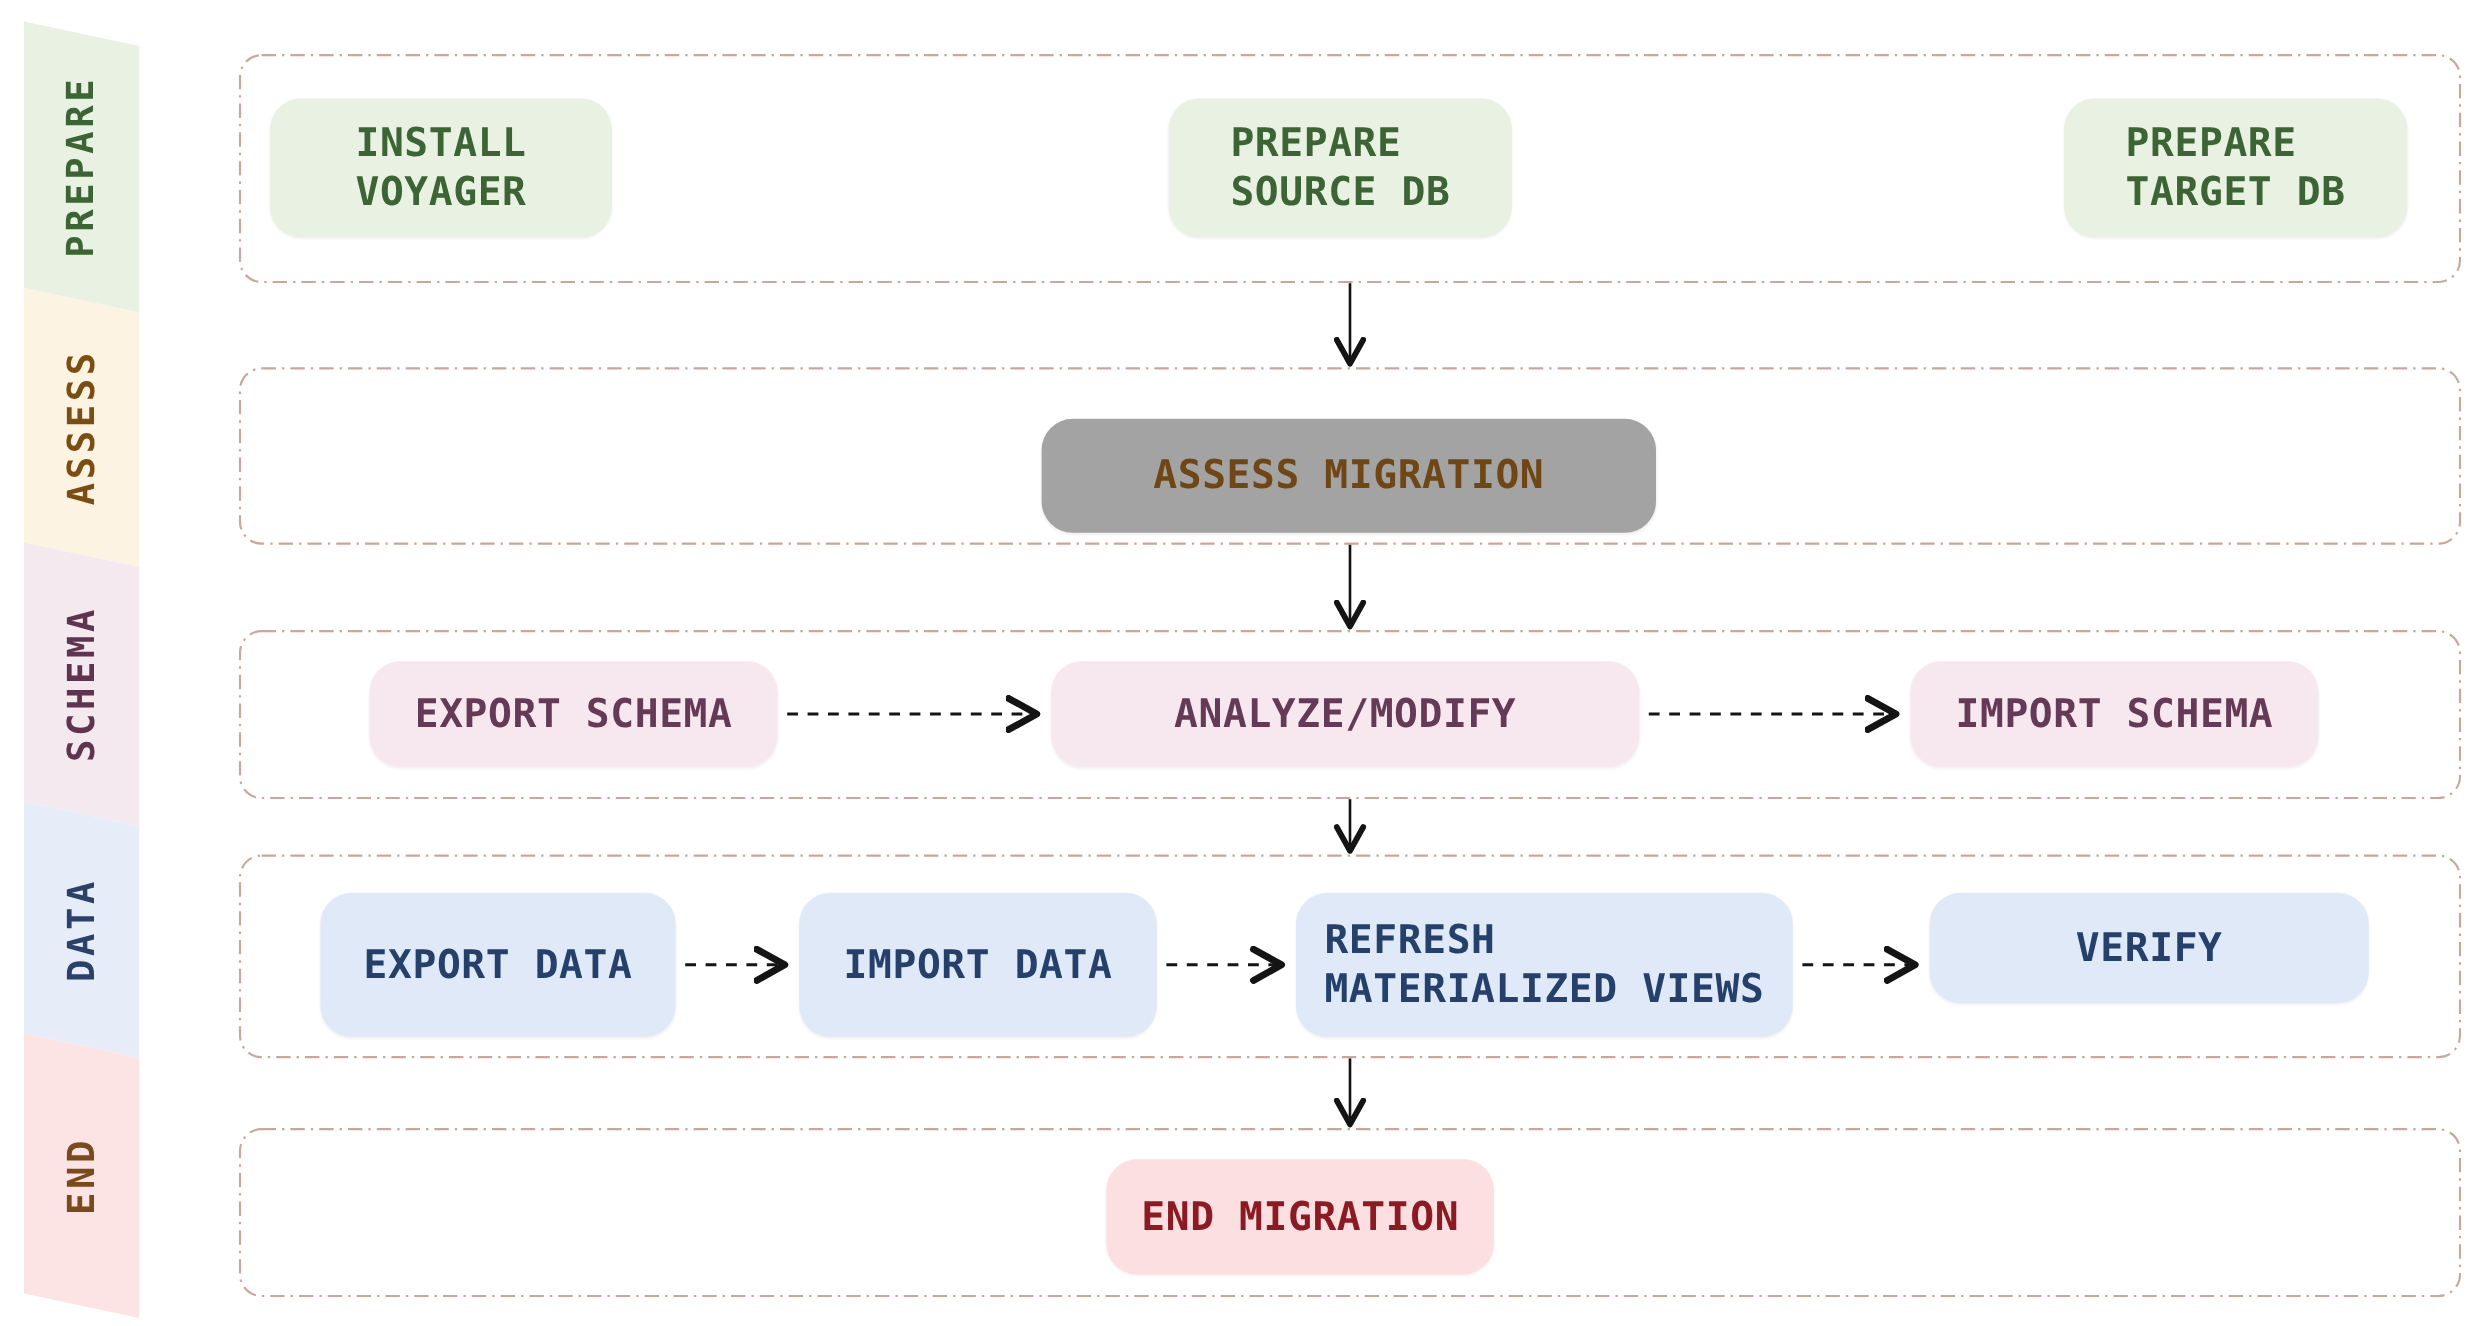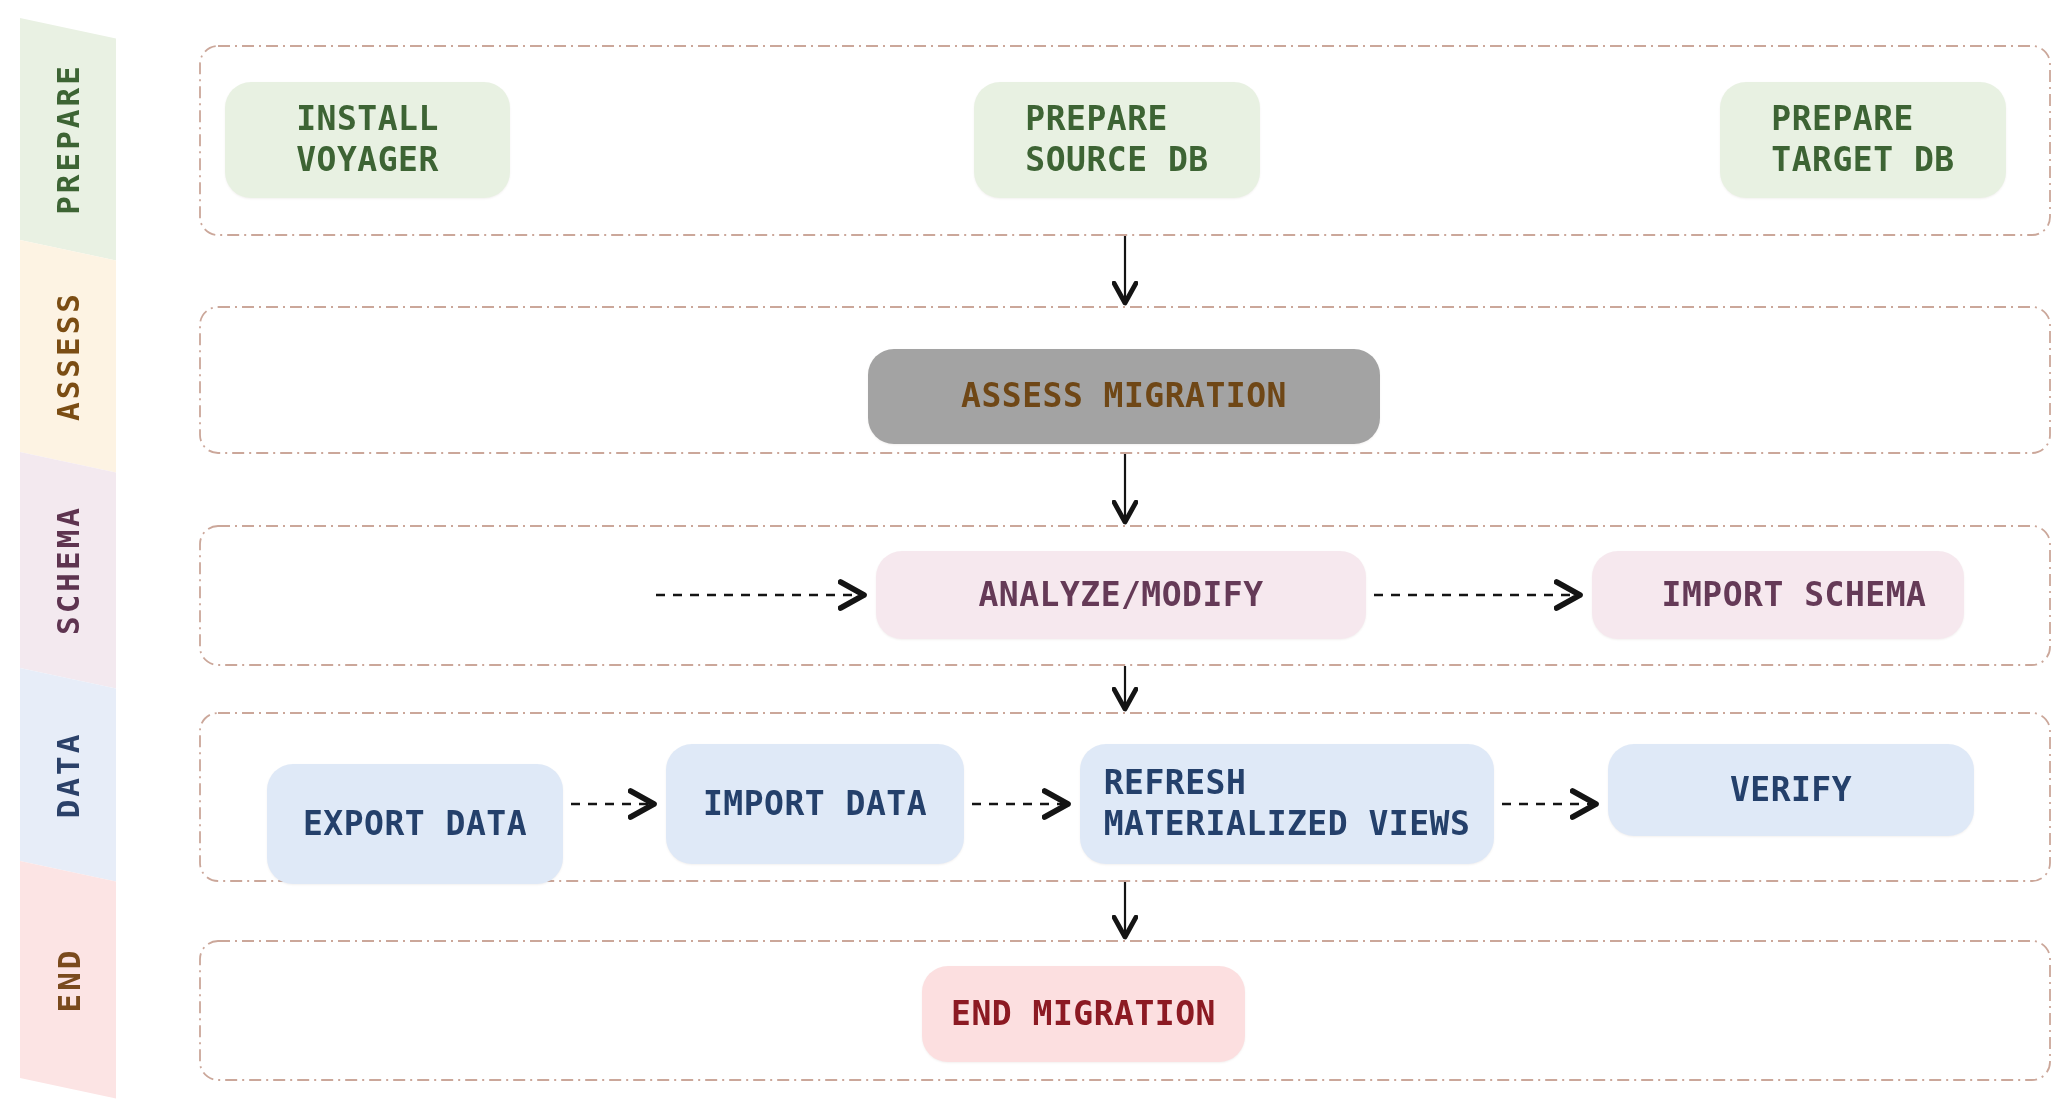--- a/index.html
+++ b/index.html
@@ -127,24 +127,25 @@
 
   <div class="box" style="left: 225px; top: 82px; width: 285px; height: 116px; background-color: rgb(232, 241, 226); color: rgb(61, 100, 52);">INSTALL
 VOYAGER</div>
   <div class="box" style="left: 974px; top: 82px; width: 286px; height: 116px; background-color: rgb(232, 241, 226); color: rgb(61, 100, 52);">PREPARE
 SOURCE DB</div>
   <div class="box" style="left: 1720px; top: 82px; width: 286px; height: 116px; background-color: rgb(232, 241, 226); color: rgb(61, 100, 52);">PREPARE
 TARGET DB</div>
 
   <div class="box" style="left: 868px; top: 349px; width: 512px; height: 95px; background-color: #a3a3a3; color: rgb(111, 71, 22);">ASSESS MIGRATION</div>
 
+  <div class="box" style="left: 308px; top: 551px; width: 340px; height: 88px; background-color: rgb(246, 232, 238); color: rgb(101, 58, 87);">EXPORT SCHEMA</div>
   <div class="box" style="left: 876px; top: 551px; width: 490px; height: 88px; background-color: rgb(246, 232, 238); color: rgb(101, 58, 87);">ANALYZE/MODIFY</div>
-  <div class="box" style="left: 1592px; top: 551px; width: 340px; height: 88px; background-color: rgb(246, 232, 238); color: rgb(101, 58, 87); padding-left: 32px;">IMPORT SCHEMA</div>
+  <div class="box" style="left: 1592px; top: 551px; width: 340px; height: 88px; background-color: rgb(246, 232, 238); color: rgb(101, 58, 87);">IMPORT SCHEMA</div>
 
-  <div class="box" style="left: 267px; top: 744px; width: 296px; height: 120px; background-color: rgb(223, 233, 247); color: rgb(36, 64, 107); margin-top: 20px;">EXPORT DATA</div>
+  <div class="box" style="left: 267px; top: 744px; width: 296px; height: 120px; background-color: rgb(223, 233, 247); color: rgb(36, 64, 107);">EXPORT DATA</div>
   <div class="box" style="left: 1080px; top: 744px; width: 414px; height: 120px; background-color: rgb(223, 233, 247); color: rgb(36, 64, 107);">REFRESH
 MATERIALIZED VIEWS</div>
   <div class="box" style="left: 666px; top: 744px; width: 298px; height: 120px; background-color: rgb(223, 233, 247); color: rgb(36, 64, 107);">IMPORT DATA</div>
   <div class="box" style="left: 1608px; top: 744px; width: 366px; height: 92px; background-color: rgb(223, 233, 247); color: rgb(36, 64, 107);">VERIFY</div>
 
   <div class="box" style="left: 922px; top: 966px; width: 323px; height: 96px; background-color: rgb(252, 223, 224); color: rgb(140, 26, 35);">END MIGRATION</div>
 
 </div>
 
 </body></html>

